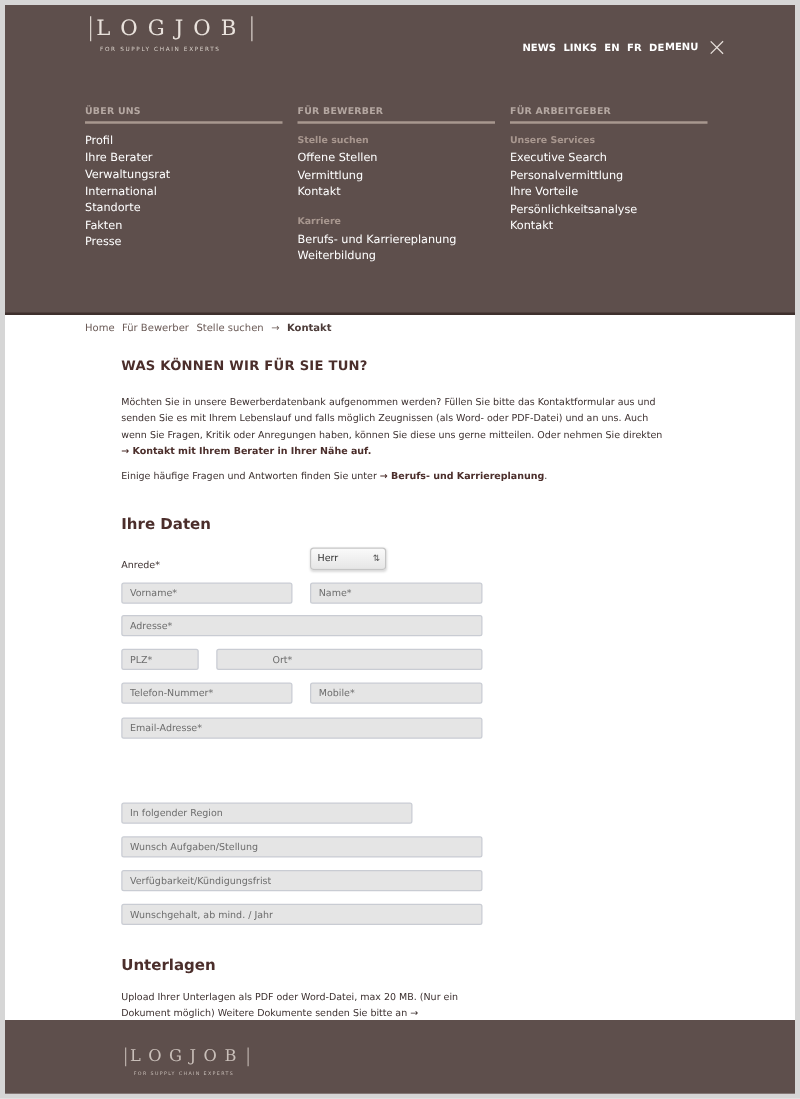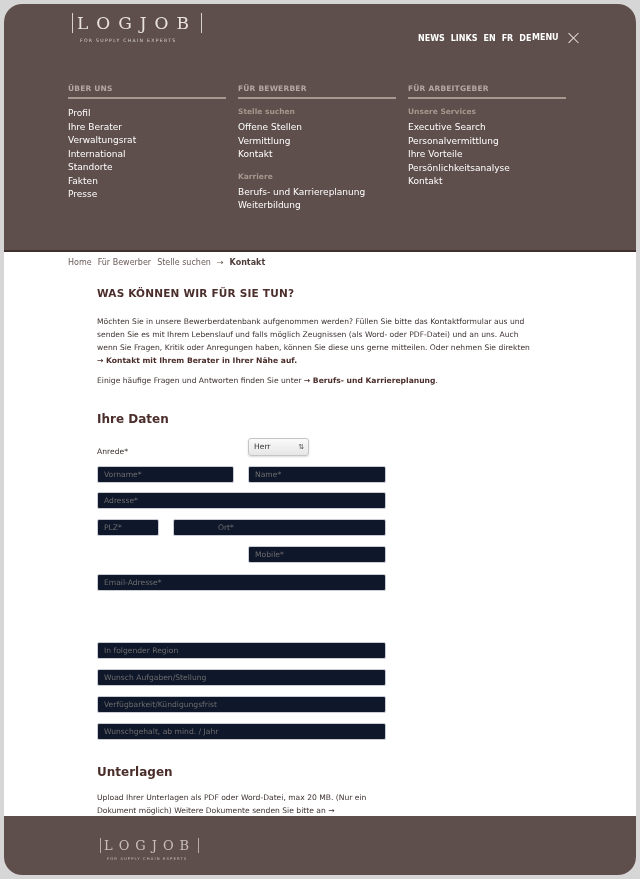--- a/index.html
+++ b/index.html
@@ -4,21 +4,21 @@
 <style>
   html, body { margin: 0; padding: 0; }
   body {
     width: 640px; height: 879px; overflow: hidden;
     background: #d6d6d6;
     font-family: "DejaVu Sans", sans-serif;
     position: relative;
   }
   .frame {
     position: absolute; left: 4px; top: 4px; width: 632px; height: 871px;
-    background: #ffffff; overflow: hidden; border-radius: 18px;
+    background: #ffffff; overflow: hidden;
   }
   .header {
     position: absolute; left: 0; top: 0; width: 632px; height: 246px;
     background: #5e4f4c;
     border-bottom: 2px solid #3e302d;
   }
   .logo { position: absolute; left: 64px; top: 8px; width: 140px; color: #e9e2dc; }
   .logo .mark {
     font-family: "DejaVu Serif", serif; font-size: 17px; letter-spacing: 8px;
     display: flex; align-items: center; height: 22px;
@@ -51,21 +51,21 @@
   .breadcrumb { position: absolute; top: 254px; left: 64px; font-size: 8px; color: #6a5a56; display: flex; gap: 6px; }
   .breadcrumb .cur { font-weight: bold; color: #4d3c39; }
 
   .content { position: absolute; left: 93px; top: 283px; width: 440px; color: #3d3130; }
   h1 { font-size: 10.5px; font-weight: bold; color: #4b2e2b; margin: 0 0 16px; letter-spacing: 0.2px; }
   p { font-size: 7.6px; line-height: 13px; margin: 0 0 7px; color: #3d3130; }
   p b { color: #4b2e2b; }
   h2 { font-size: 12px; font-weight: bold; color: #4b2e2b; margin: 0; position: absolute; }
 
   .inp {
-    position: absolute; height: 17px; border: 1px solid #c9ccd3; border-radius: 2px; background: #0f172a;
+    position: absolute; height: 17px; border: 1px solid #c9ccd3; border-radius: 2px; background: #e5e5e5;
     font-size: 7.6px; color: #6d6d6d; box-sizing: border-box; padding: 0 6px; line-height: 16px;
     font-family: "DejaVu Sans", sans-serif;
   }
   .label-anrede { position: absolute; font-size: 7.6px; color: #3d3130; }
   .select {
     position: absolute; height: 18px; width: 61px; border-radius: 3px;
     background: linear-gradient(#fafafa, #e6e6e6); border: 1px solid #c5c5c5;
     box-shadow: 0 1px 2px rgba(0,0,0,0.15);
     font-size: 7.6px; color: #333; box-sizing: border-box; padding: 0 5px; line-height: 16px;
   }
@@ -159,25 +159,26 @@
   <div class="select" style="left:244px; top:434px;">
     <span>Herr</span>
     <span class="arrows">⇅</span>
   </div>
 
   <div class="inp" style="left:93px; top:462px; width:137px;">Vorname*</div>
   <div class="inp" style="left:244px; top:462px; width:138px;">Name*</div>
   <div class="inp" style="left:93px; top:488px; width:289px;">Adresse*</div>
   <div class="inp" style="left:93px; top:515px; width:62px;">PLZ*</div>
   <div class="inp" style="left:169px; top:515px; width:213px;padding-left:44px;">Ort*</div>
+  <div class="inp" style="left:93px; top:542px; width:137px;">Telefon-Nummer*</div>
   <div class="inp" style="left:244px; top:542px; width:138px;">Mobile*</div>
   <div class="inp" style="left:93px; top:570px; width:289px;">Email-Adresse*</div>
 
   <h2 style="left:93px; top:629px;margin-top:40px;">Ich suche</h2>
-  <div class="inp" style="left:93px; top:638px; width:289px;">In folgender Region</div>
+  <div class="inp" style="left:93px; top:638px; width:233px;">In folgender Region</div>
   <div class="inp" style="left:93px; top:665px; width:289px;">Wunsch Aufgaben/Stellung</div>
   <div class="inp" style="left:93px; top:692px; width:289px;">Verfügbarkeit/Kündigungsfrist</div>
   <div class="inp" style="left:93px; top:719px; width:289px;">Wunschgehalt, ab mind. / Jahr</div>
 
   <h2 style="left:93px; top:761px;">Unterlagen</h2>
   <p style="position:absolute; left:93px; top:787px; width:290px; margin:0;">Upload Ihrer Unterlagen als PDF oder Word-Datei, max 20 MB. (Nur ein Dokument möglich) Weitere Dokumente senden Sie bitte an →</p>
 
   <div class="footer">
     <div class="flogo">
       <div class="mark">

